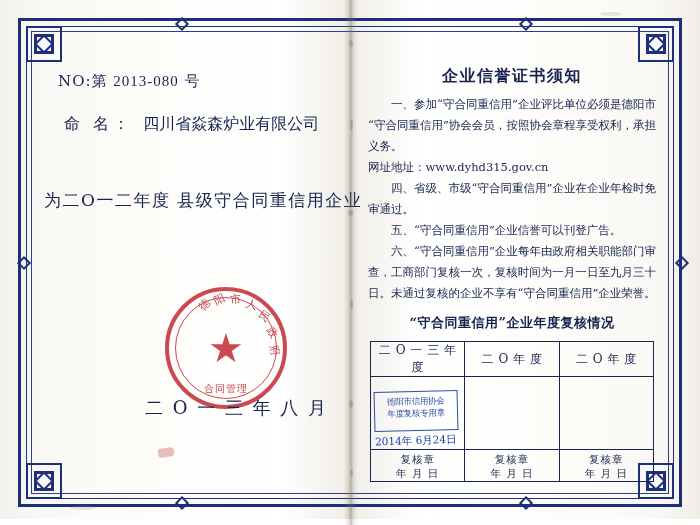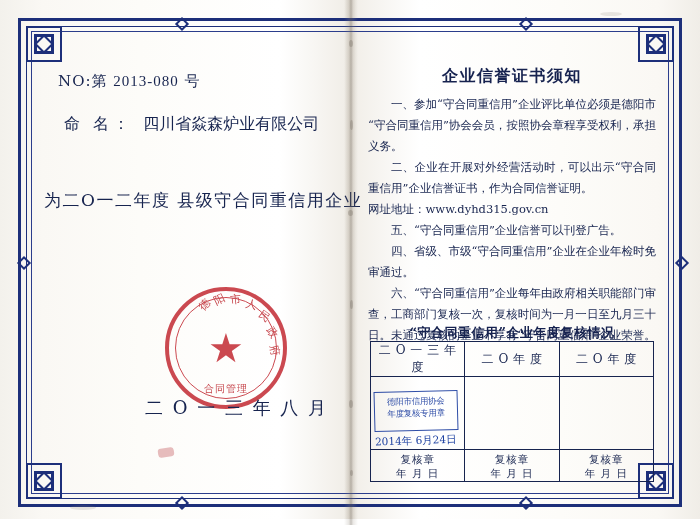--- a/index.html
+++ b/index.html
@@ -302,21 +302,21 @@
     margin: 0;
     text-indent: 2em;
   }
   .notice-body p.no-indent {
     text-indent: 0;
   }
 
   .table-title {
     position: absolute;
     left: 0;
-    top: 280px;
+    top: 270px;
     width: 300px;
     text-align: center;
     font-size: 13px;
     font-weight: bold;
     letter-spacing: 0.5px;
     color: #16224f;
     font-family: "DejaVu Serif", "Liberation Serif", serif;
   }
 
   
@@ -457,24 +457,23 @@
 
     <div class="date-line">二 O 一 三 年 八 月</div>
   </div>
 
   <div class="right-page">
 
     <div class="right-title">企业信誉证书须知</div>
 
     <div class="notice-body">
       <p>一、参加“守合同重信用”企业评比单位必须是德阳市“守合同重信用”协会会员，按照协会章程享受权利，承担义务。</p>
-      <p>二、企业在开展对外经营活动时，可以出示“守合同重信用”企业信誉证书，作为合同信誉证明。</p>
       <p class="no-indent">网址地址：www.dyhd315.gov.cn</p>
+      <p>四、省级、市级“守合同重信用”企业在企业年检时免审通过。</p>
       <p>五、“守合同重信用”企业信誉可以刊登广告。</p>
-      <p>四、省级、市级“守合同重信用”企业在企业年检时免审通过。</p>
       <p>六、“守合同重信用”企业每年由政府相关职能部门审查，工商部门复核一次，复核时间为一月一日至九月三十日。未通过复核的企业不享有“守合同重信用”企业荣誉。</p>
     </div>
 
     <div class="table-title">“守合同重信用”企业年度复核情况</div>
 
     <table class="review-table">
       <tbody>
           <tr class="head">
         <td>二 O 一 三 年 度</td>
         <td>二 O      年 度</td>

